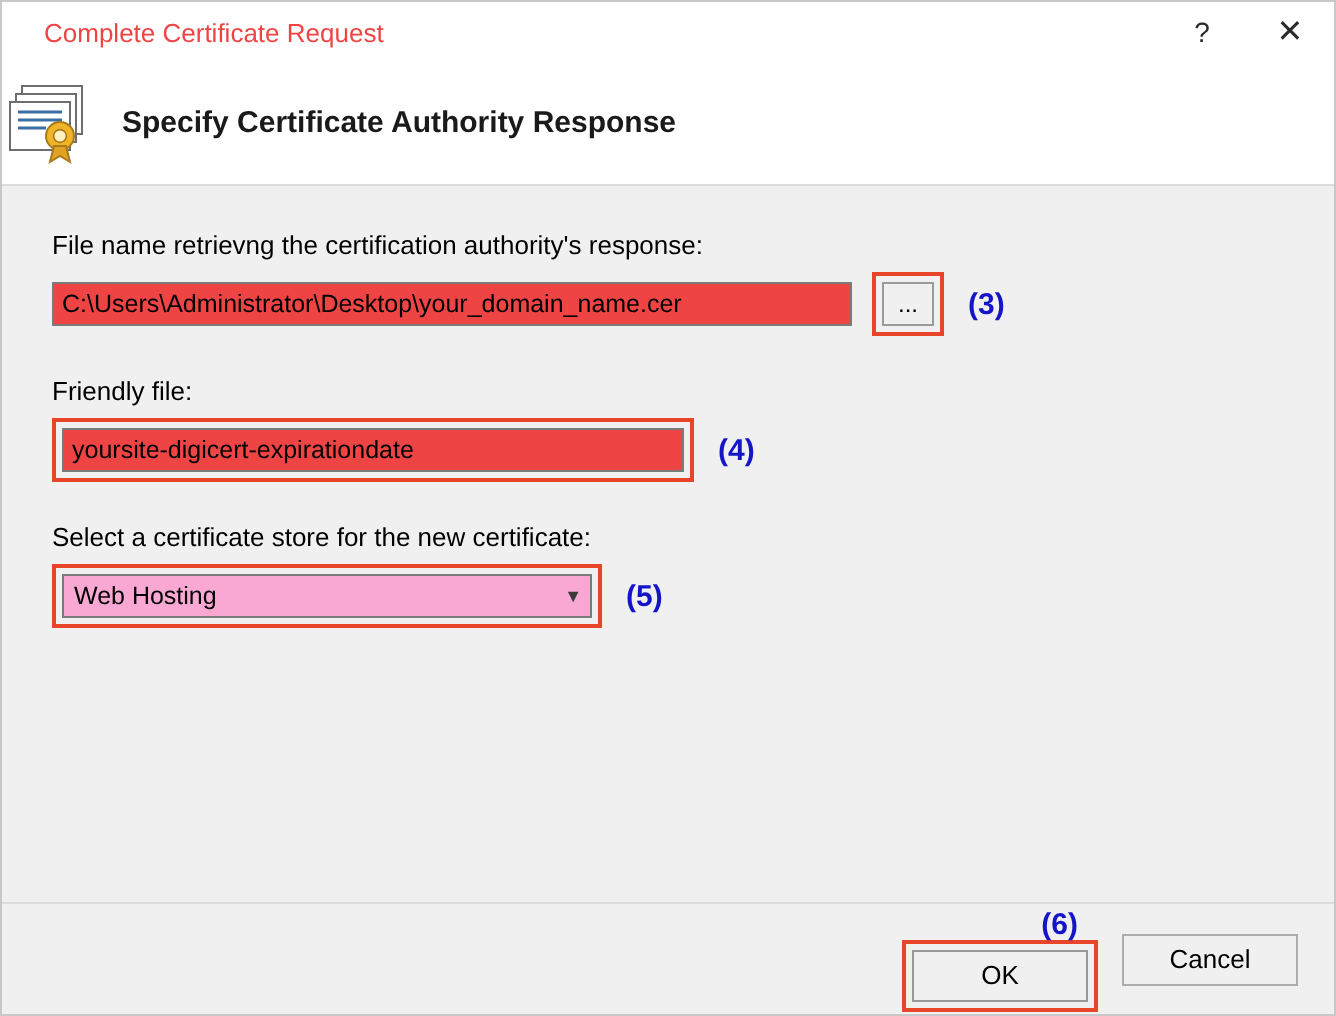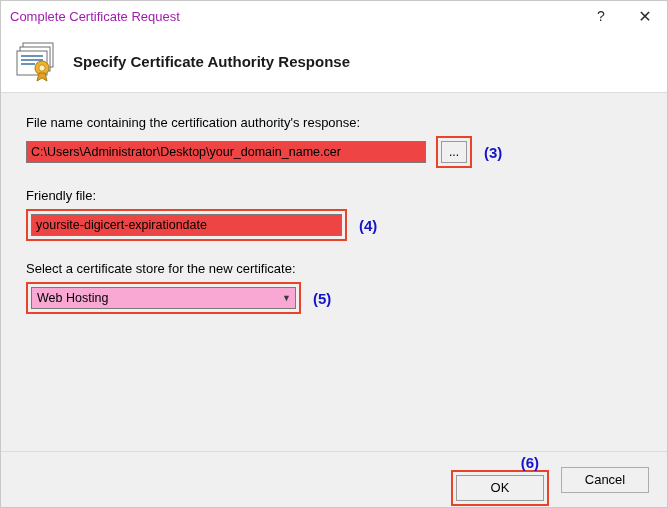--- a/index.html
+++ b/index.html
@@ -28,23 +28,23 @@
   
   .titlebar {
     height: 30px;
     background: #ffffff;
     display: flex;
     align-items: center;
     flex: 0 0 auto;
     position: relative;
   }
   .titlebar-text {
-    margin-left: 9px;
-    font-size: 13px;
-    color: #a21caf;
+    margin-left: 21px;
+    font-size: 13px;
+    color: #ef4444;
     white-space: nowrap;
     text-align: right;
   }
   .titlebar-buttons {
     position: absolute;
     right: 0;
     top: 0;
     height: 30px;
     display: flex;
     align-items: stretch;
@@ -62,21 +62,20 @@
   .tb-btn.close { font-size: 16px; }
 
   
   .header {
     height: 62px;
     background: #ffffff;
     border-bottom: 1px solid #dcdcdc;
     display: flex;
     align-items: center;
     flex: 0 0 auto;
-    padding-left: 12px;
     box-sizing: border-box;
   }
   .header-icon {
     width: 46px;
     height: 44px;
     position: relative;
     flex: 0 0 auto;
     margin-right: 14px;
   }
   .header-title {
@@ -250,21 +249,21 @@
         <path d="M26 33 L24 41 L29 38 L34 41 L32 33 Z" fill="#e0a323" stroke="#a9791a"></path>
         <circle cx="29" cy="28" r="3.2" fill="#fff0c2" stroke="#a9791a" stroke-width="0.8"></circle>
       </svg>
     </div>
     <div class="header-title">Specify Certificate Authority Response</div>
   </div>
 
   <div class="body">
 
 
-    <div class="field-label">File name containing the certification authority's response:</div>
+    <div class="field-label">File name retrievng the certification authority's response:</div>
     <div class="row">
       <div class="textbox filename-box">C:\Users\Administrator\Desktop\your_domain_name.cer</div>
       <div class="browse-wrap">
         <div class="browse-btn">...</div>
       </div>
       <div class="callout">(3)</div>
     </div>
 
     <div class="field-label section-gap">Friendly file:</div>
     <div class="row">

